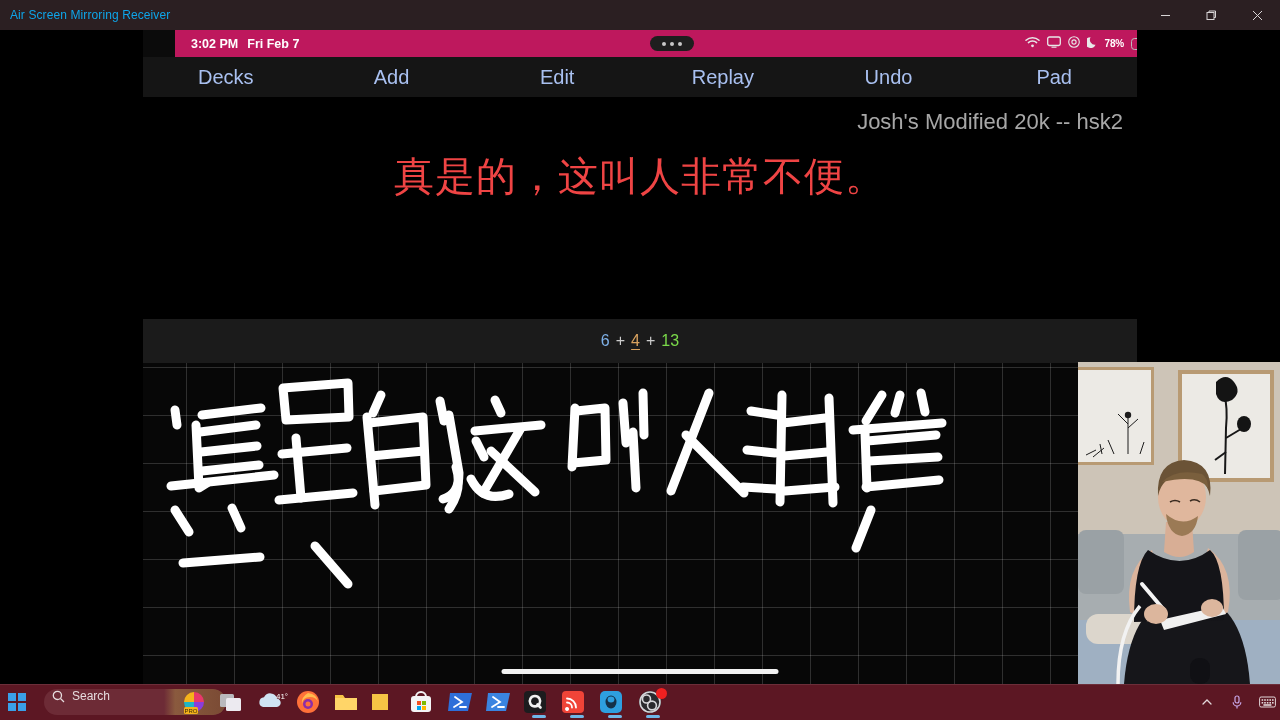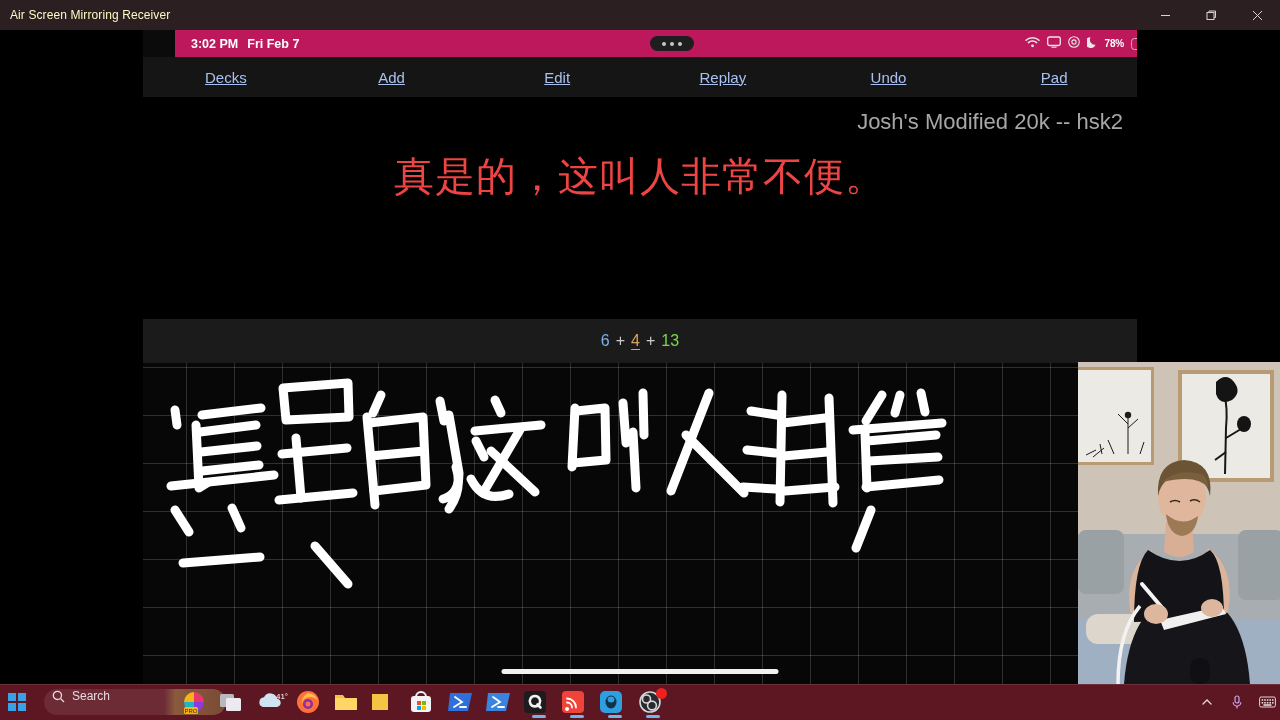--- a/index.html
+++ b/index.html
@@ -15,21 +15,21 @@
     background: #000;
   }
 
   
   #titlebar {
     position: absolute; left: 0; top: 0; width: 1280px; height: 30px;
     background: #2b1f22;
     display: flex; align-items: center;
   }
   #titlebar-text {
-    margin-left: 10px; color: #fef9c3; font-size: 12px; letter-spacing: .1px;
+    margin-left: 10px; color: #0ea5e9; font-size: 12px; letter-spacing: .1px;
   }
   .winbtns { position: absolute; right: 0; top: 0; height: 30px; display: flex; }
   .winbtn {
     width: 46px; height: 30px; display: flex; align-items: center; justify-content: center;
     color: #d8d4d6; font-size: 11px; line-height: 1;
   }
   .winbtn svg { display: block; }
 
   
   #mirror {
@@ -62,21 +62,21 @@
   }
   .batt-fill { width: 100%; height: 100%; background: #3ad13a; border-radius: 1.6px; }
   .bolt { position:absolute; left:50%; top:50%; transform:translate(-50%,-50%); color:#0b0b0b; font-size:10px; line-height:1; }
 
   
   #anki-toolbar {
     position: absolute; left: 0; top: 27px; width: 994px; height: 40px;
     background: #151515; display: flex; align-items: center;
   }
   .tb-item {
-    flex: 1; text-align: center; color: #a9c0f0; font-size: 15px; text-decoration: underline;
+    flex: 1; text-align: center; color: #a9c0f0; font-size: 20px;
   }
 
   
   #card-area {
     position: absolute; left: 0; top: 67px; width: 994px; height: 252px;
     background: #000;
   }
   #deck-name {
     position: absolute; right: 14px; top: 12px;
     color: #a7a7a7; font-size: 22px; font-weight: 400;

